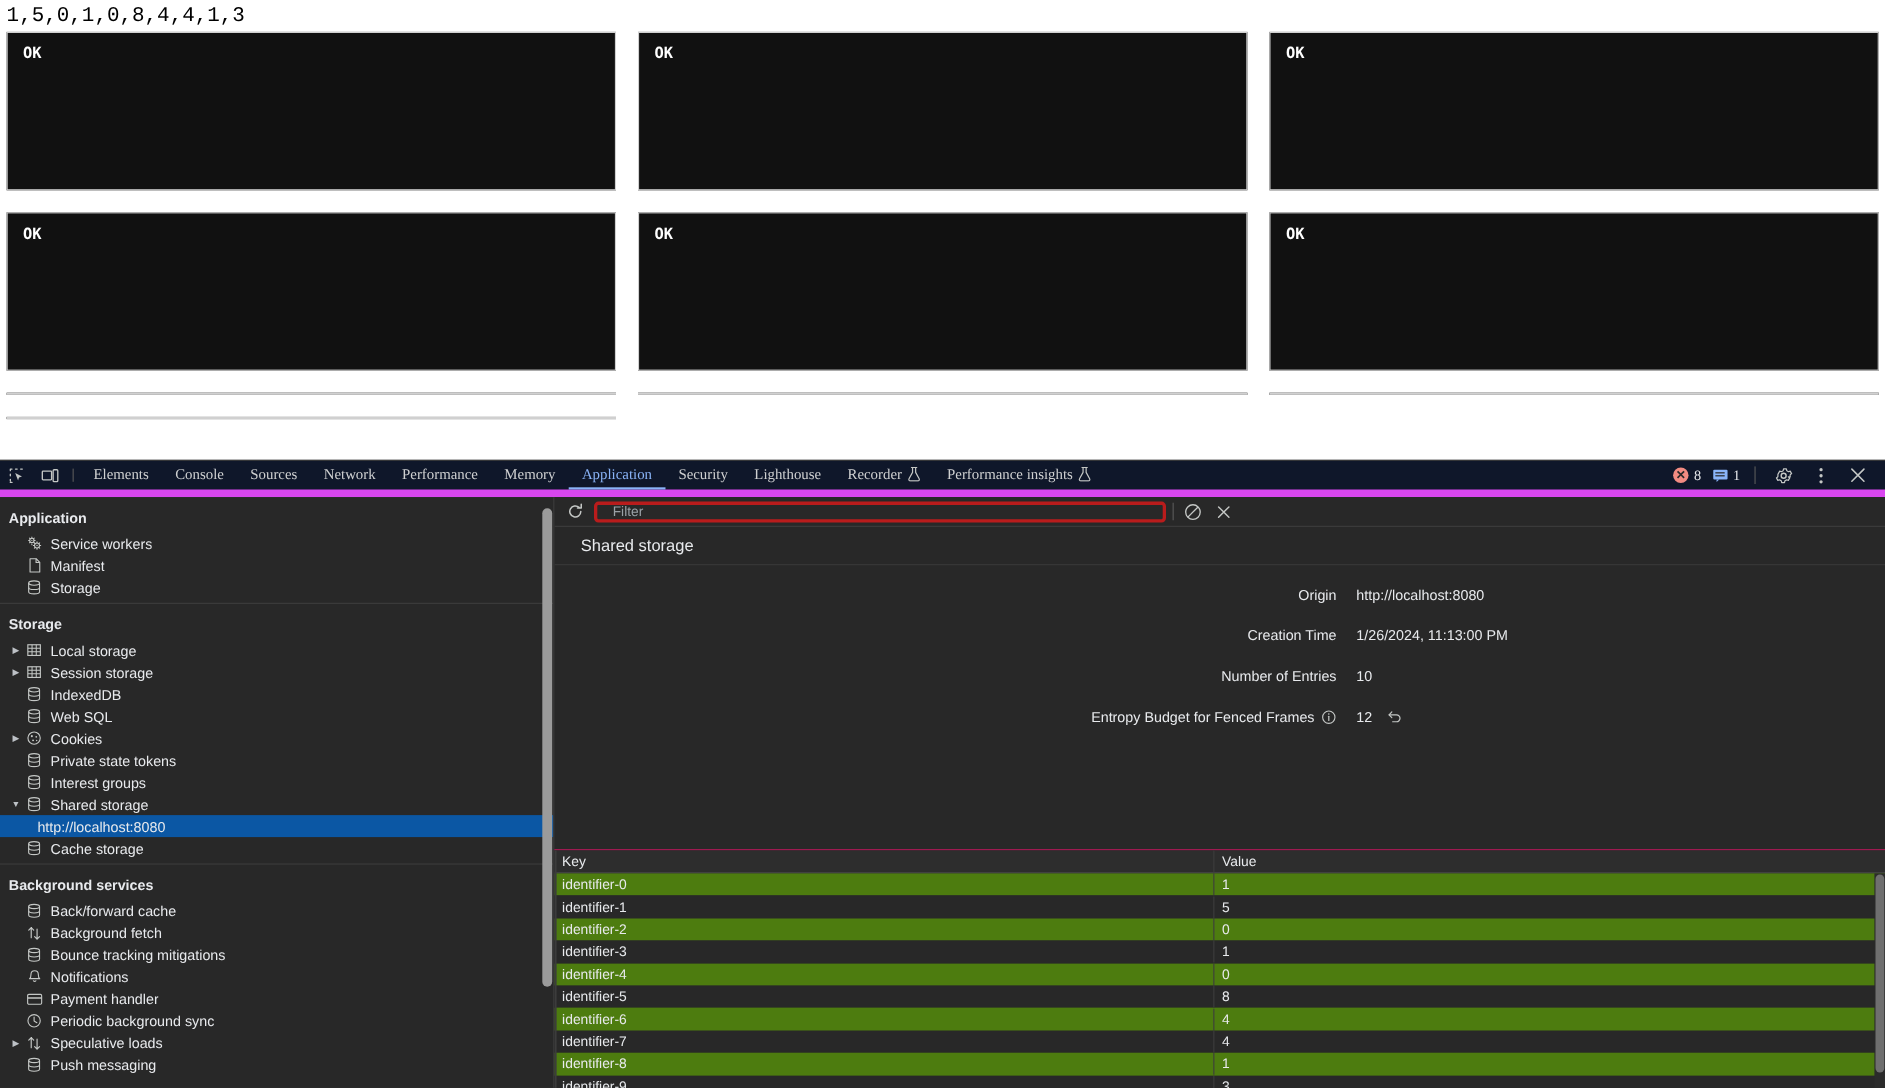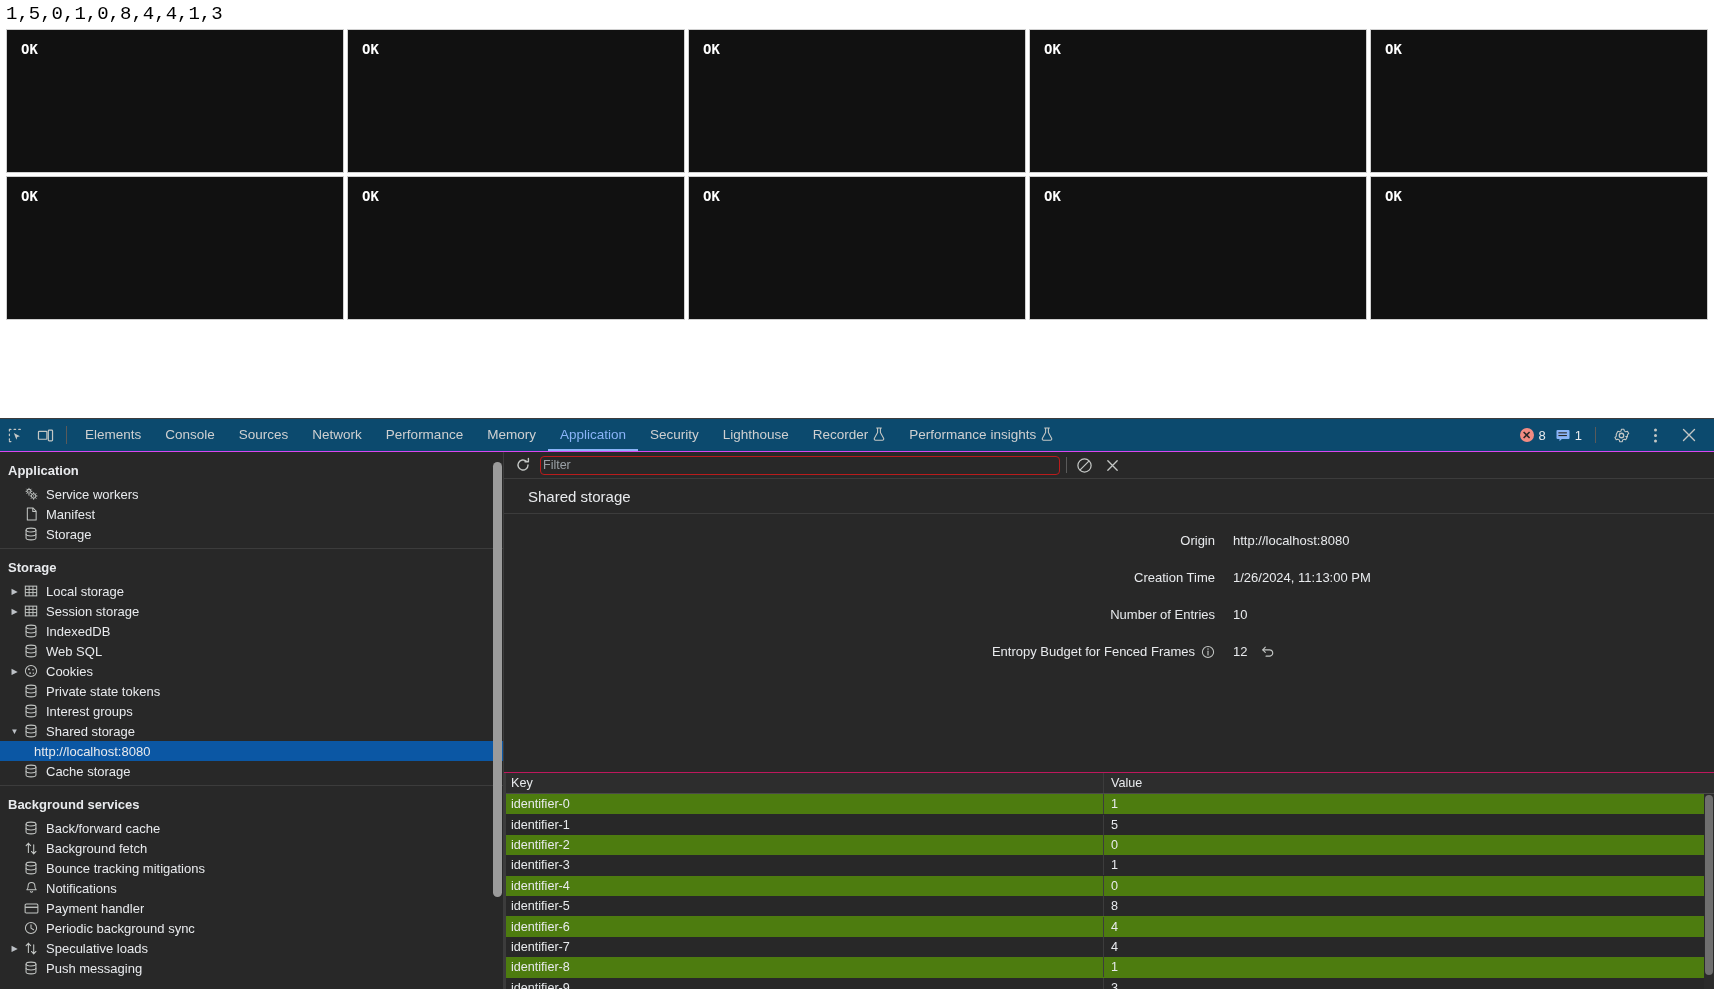--- a/index.html
+++ b/index.html
@@ -16,23 +16,23 @@
     background: #ffffff;
   }
   #page-text {
     font-family: Liberation Mono, monospace;
     font-size: 19px; color: #000;
     padding: 3px 0 4px 6px;
     white-space: pre;
   }
   #frames-grid {
     display: grid;
-    grid-template-columns: repeat(5, 1fr);
+    grid-template-columns: repeat(3, 1fr);
     grid-template-rows: 144px 144px;
-    gap: 3px;
+    gap: 20px;
     margin: 0 6px;
   }
   .fenced-frame {
     background: #111111;
     border: 1px solid #d0d0d0;
     position: relative;
   }
   .fenced-frame .ok {
     position: absolute; left: 14px; top: 11px;
     color: #ffffff;
@@ -46,23 +46,24 @@
     background: #282828;
     border-top: 1px solid #3c3c3c;
     color: #e8eaed;
     font-size: 13px;
     display: flex; flex-direction: column;
   }
 
   
   #dt-tabbar {
     height: 33px; flex: 0 0 33px;
-    background: #0c4a6e;
+    background: #0f172a;
     display: flex; align-items: stretch;
-    border-bottom: 1px solid #d946ef;
+    border-bottom: 7px solid #d946ef;
+    font-family: Liberation Serif, serif;
   }
   .tb-icon-btn {
     width: 30px; display: flex; align-items: center; justify-content: center;
     cursor: pointer;
   }
   .tb-sep {
     width: 1px; background: #5a5a5a; margin: 7px 6px;
     flex: 0 0 1px;
   }
   #dt-tabs { display: flex; align-items: stretch; }
@@ -158,26 +159,26 @@
   }
   .tool-btn {
     width: 22px; height: 20px;
     display: flex; align-items: center; justify-content: center;
     cursor: pointer; border-radius: 2px;
   }
   #filter-input {
     flex: 0 0 520px;
     height: 19px;
     background: #282828;
-    border: 1px solid #b91c1c;
+    border: 3px solid #b91c1c;
     border-radius: 4px;
     color: #f97316;
     font-family: "Liberation Sans", sans-serif;
     font-size: 12.5px;
-    padding: 0 2px;
+    padding: 0 14px;
     outline: none;
   }
   #filter-input::placeholder { color: #9aa0a6; }
   .vsep { width: 1px; height: 16px; background: #5a5a5a; }
 
   #panel-heading {
     height: 35px; flex: 0 0 35px;
     display: flex; align-items: center;
     padding-left: 24px;
     font-size: 15px; color: #e8eaed;

